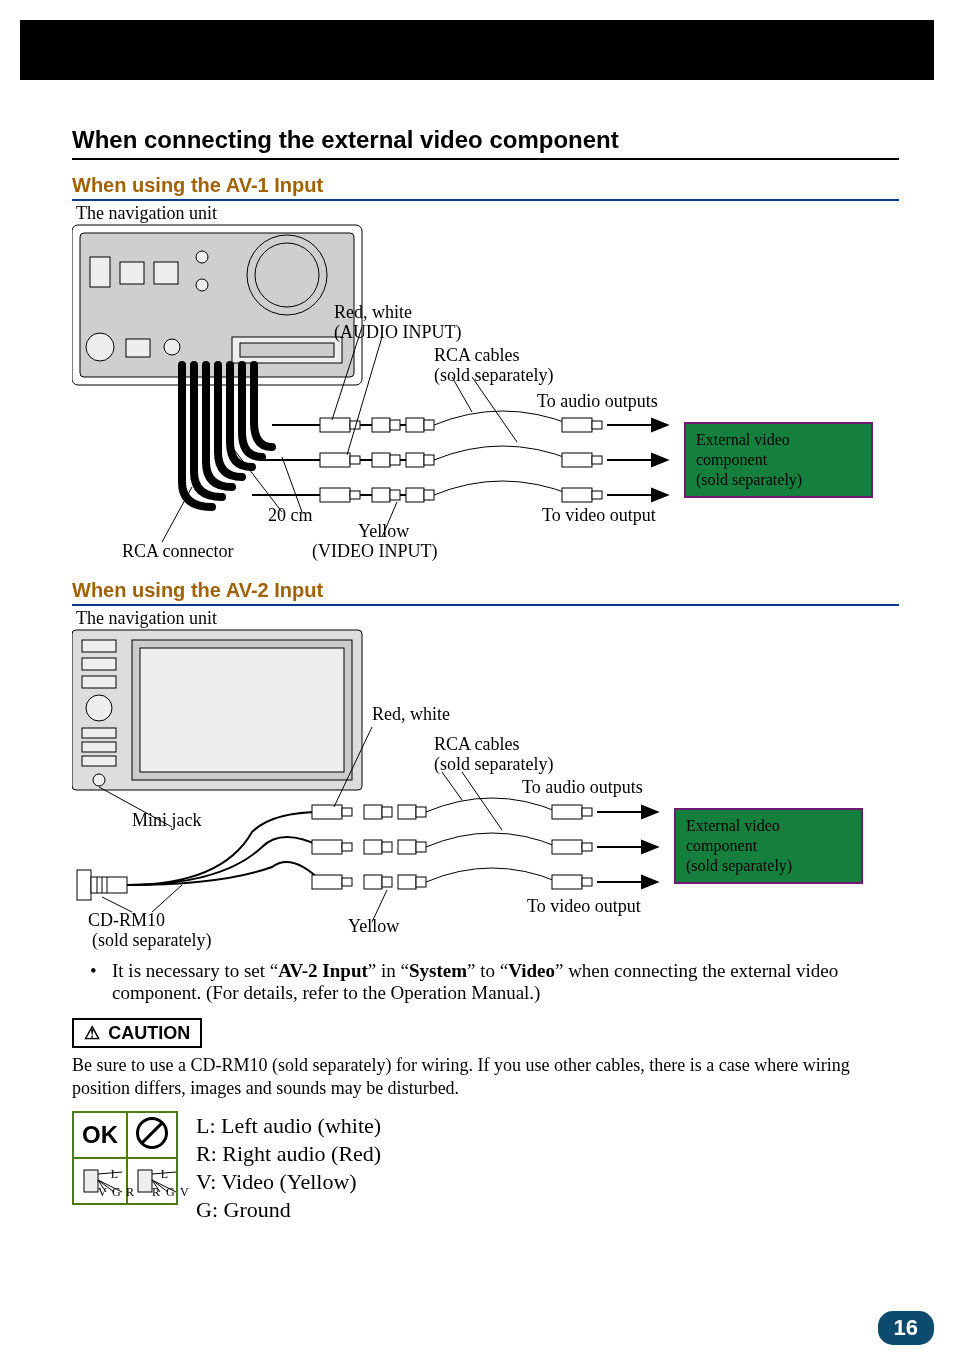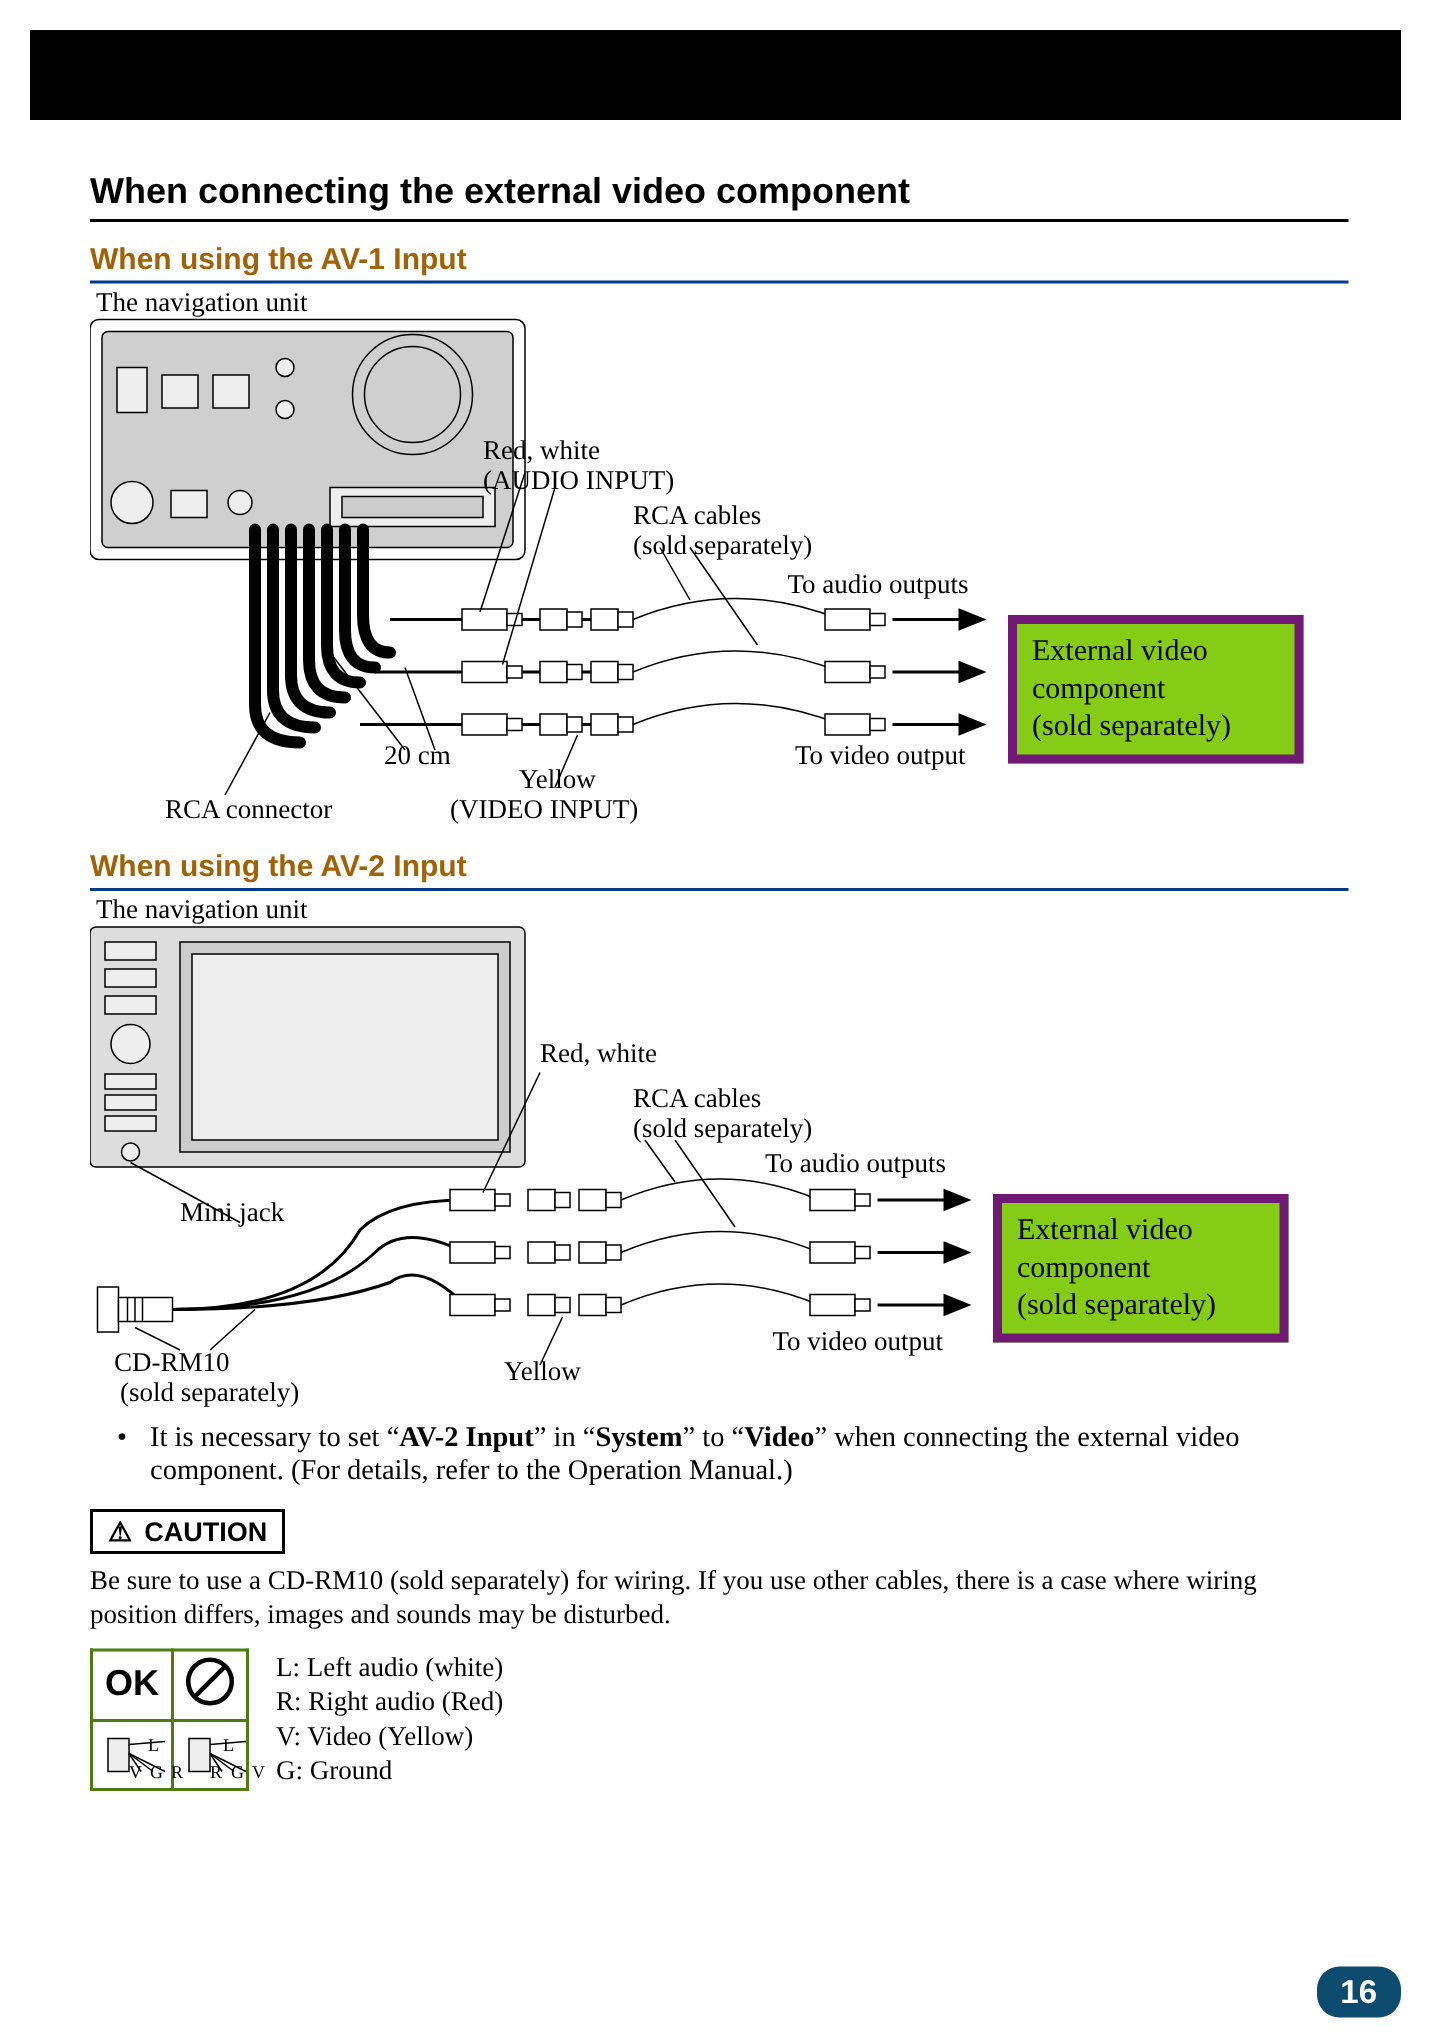--- a/index.html
+++ b/index.html
@@ -9,22 +9,23 @@
     background: #fff;
     color: #000;
     width: 954px;
   }
   .blackbar {
     background: #000;
     height: 60px;
     margin: 20px 20px 0 20px;
   }
   .content {
-    padding: 16px 55px 20px 60px;
+    padding: 28px 55px 20px 60px;
     position: relative;
+    margin-left: 12px;
   }
   h1.section-title {
     font-family: Arial, sans-serif;
     font-weight: bold;
     font-size: 24px;
     border-bottom: 2px solid #000;
     padding-bottom: 4px;
     margin: 18px 0 14px 0;
   }
   h2.sub-title {
@@ -41,24 +42,24 @@
     width: 820px;
     height: 360px;
     font-size: 18px;
   }
   .diagram-wrap2 {
     height: 340px;
   }
   .lbl { position: absolute; line-height: 1.15; }
   .ext-box {
     position: absolute;
-    border: 6px solid #701a75;
-    background: #84cc16;
+    border: 2px solid #701a75;
+    background: #15803d;
     padding: 6px 10px;
-    font-size: 20px;
+    font-size: 16px;
     line-height: 1.25;
     width: 165px;
   }
   .bullet-para {
     font-size: 19px;
     margin: 8px 0 4px 40px;
     position: relative;
   }
   .bullet-para::before {
     content: "•";
@@ -115,21 +116,21 @@
     width:3px; height:30px;
     background:#000;
     transform: translate(-50%,-50%) rotate(45deg);
   }
   .conn-mini {
     font-size: 12px;
     line-height: 1;
     position: relative;
     height: 26px;
   }
-  .legend p { margin: 2px 0; font-size: 18px; }
+  .legend p { margin: 2px 0; font-size: 22px; }
   .pgnum {
     position: absolute;
     right: 20px;
     bottom: 10px;
     background: #0c4a6e;
     color: #fff;
     font-family: Arial, sans-serif;
     font-weight: bold;
     font-size: 22px;
     padding: 4px 16px;

